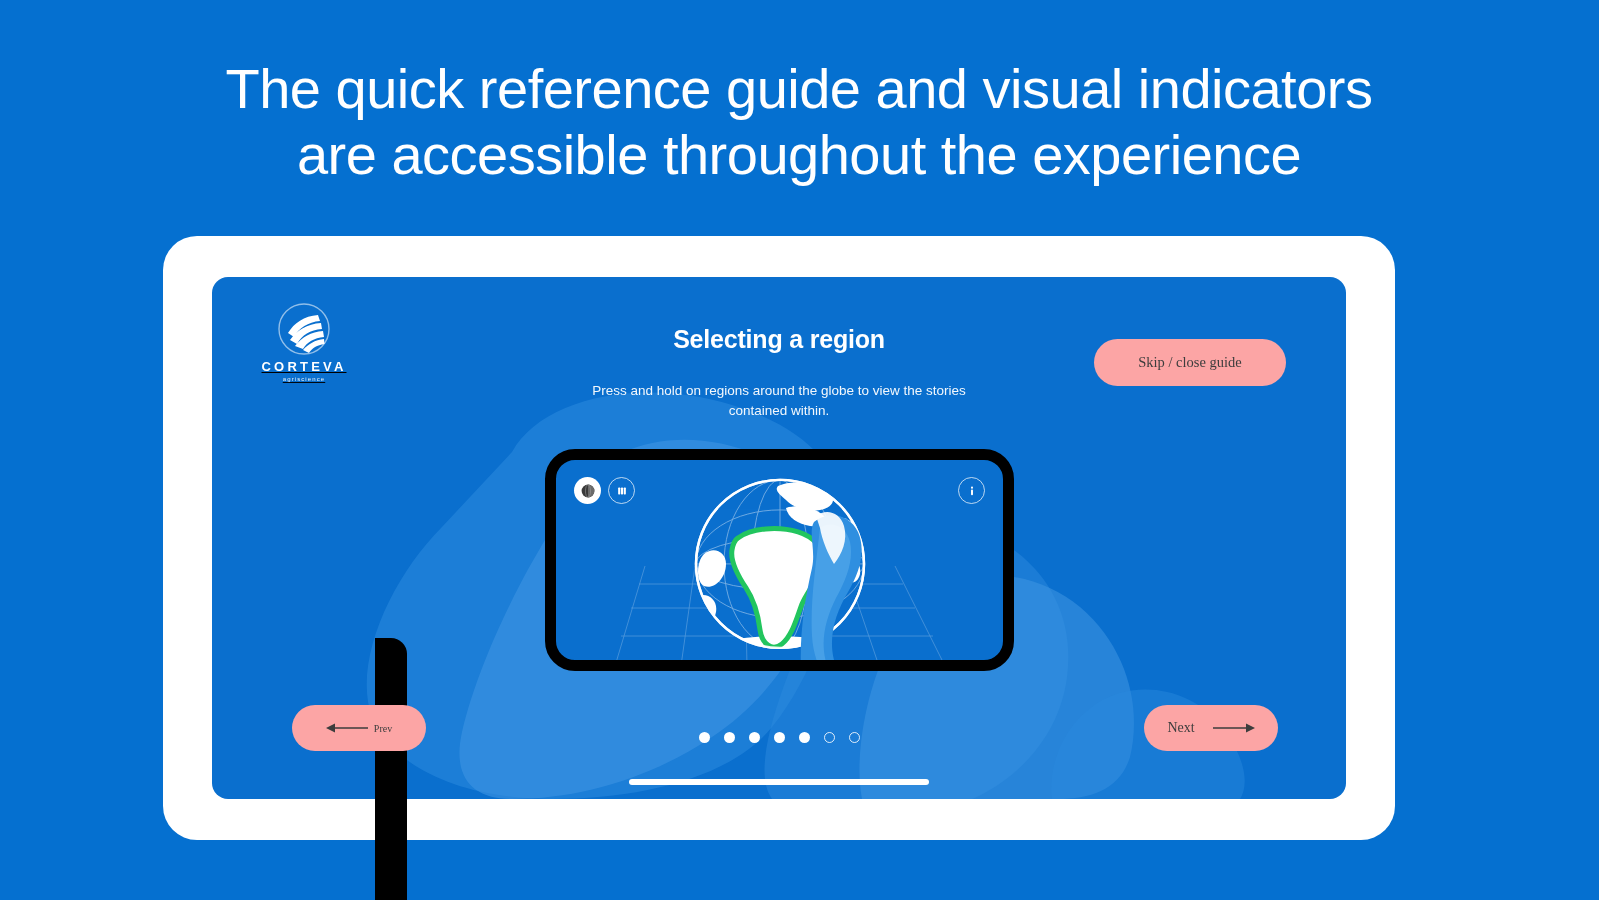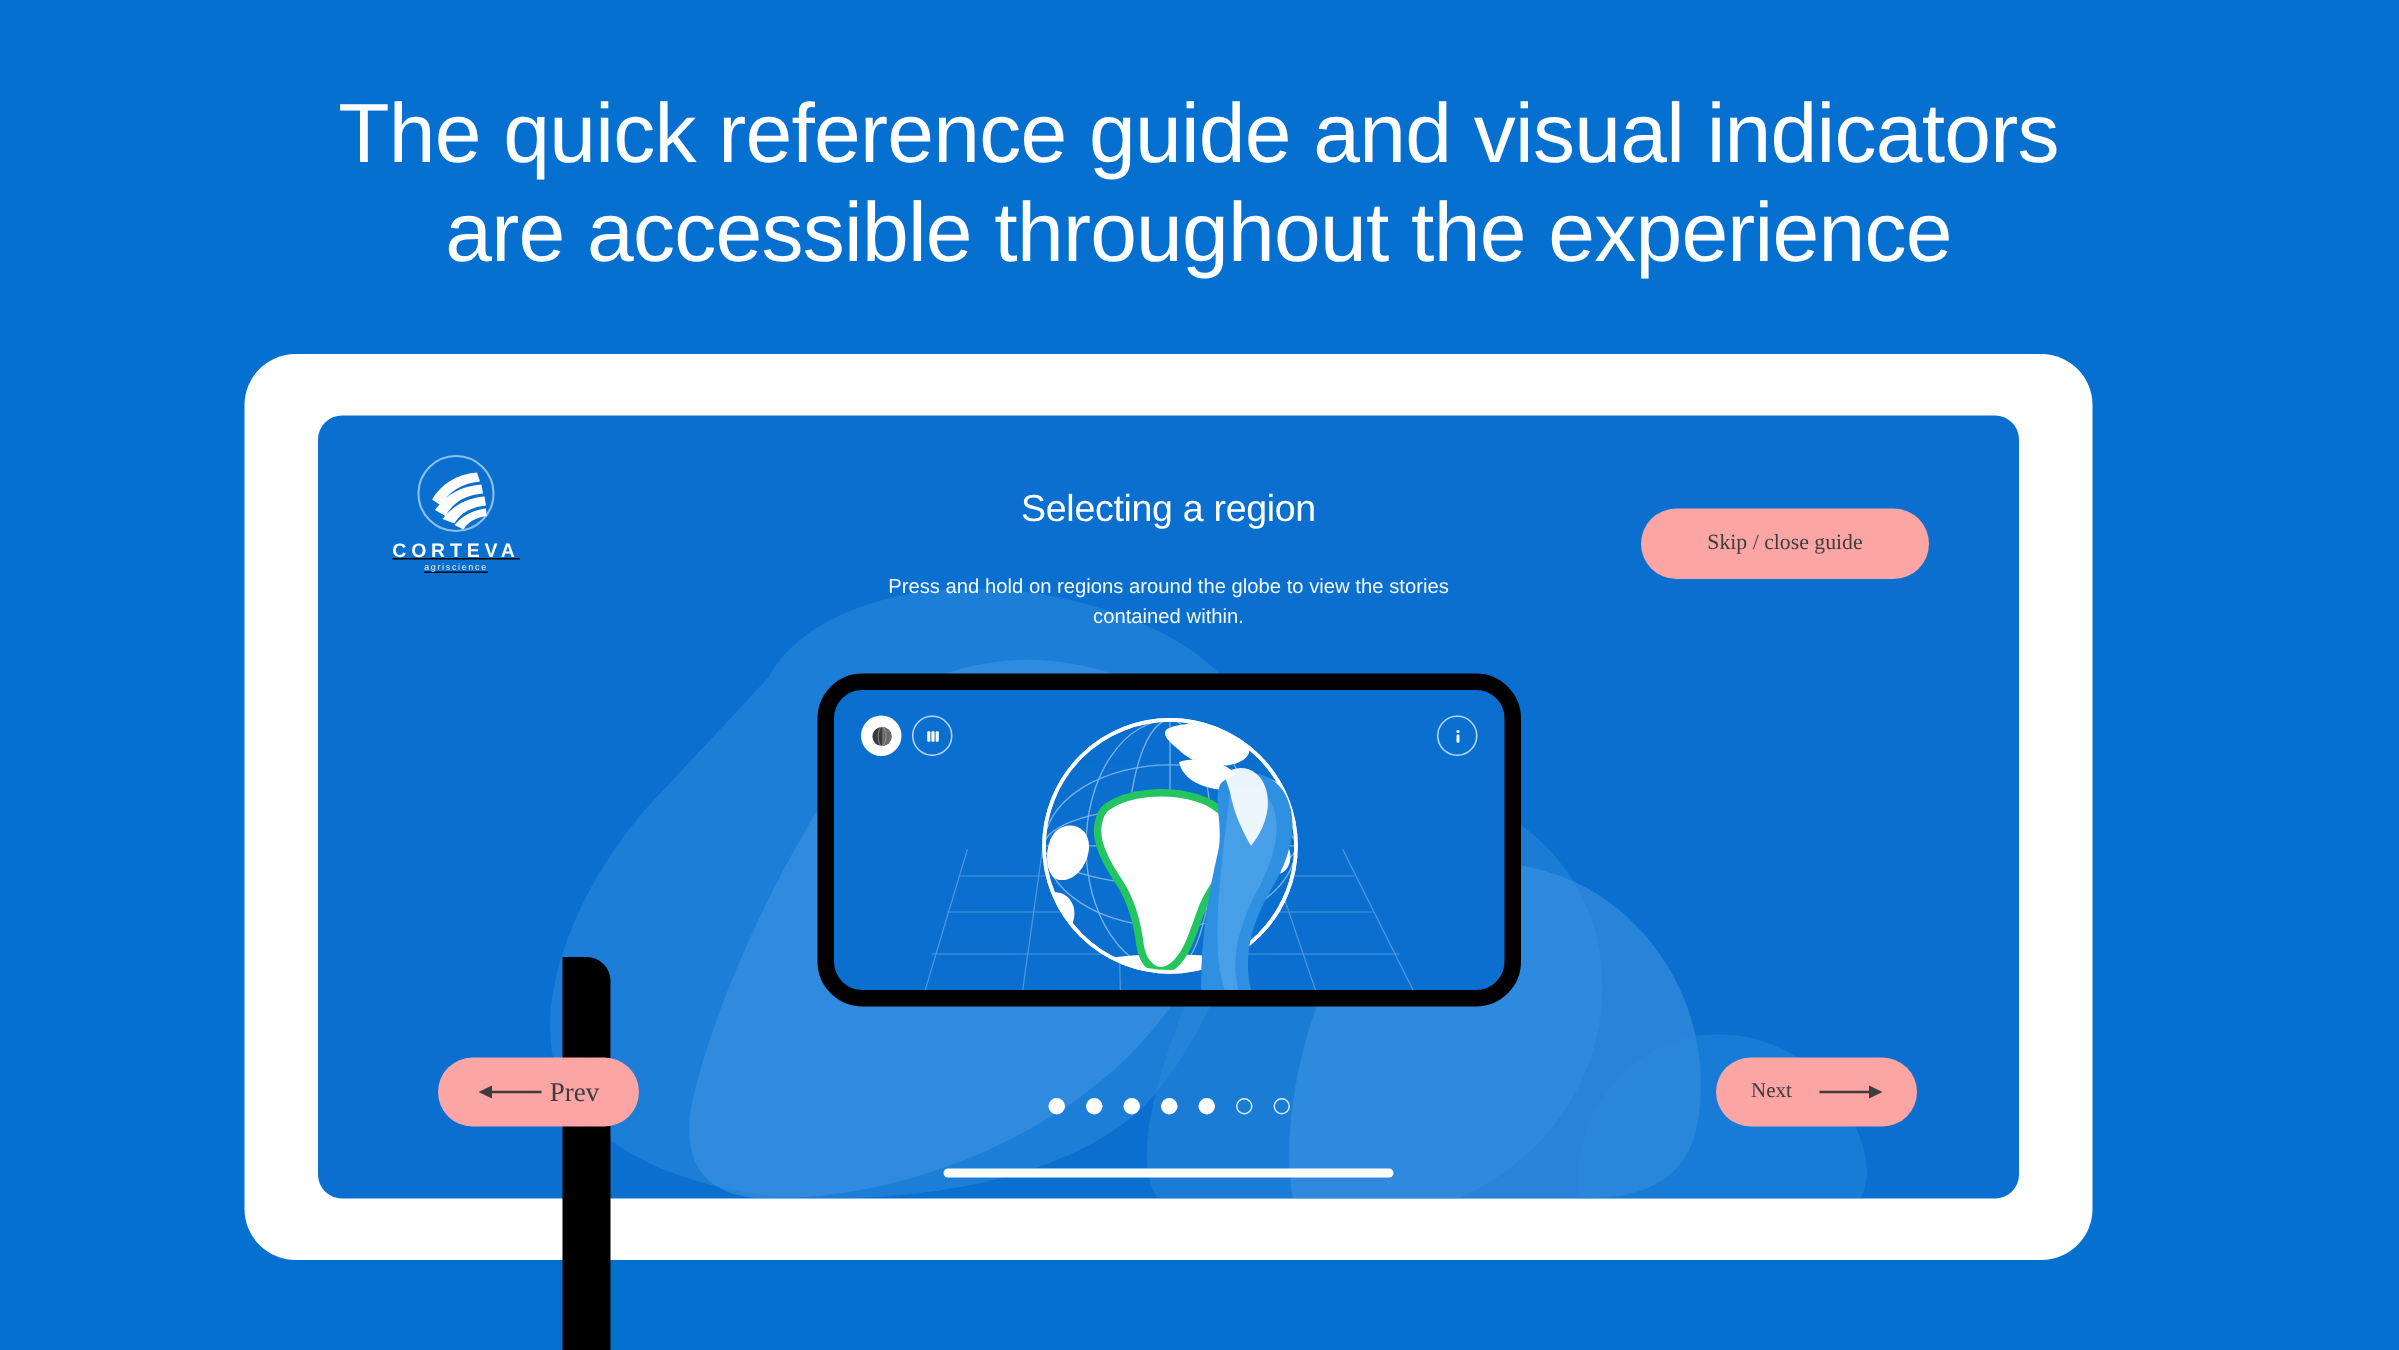--- a/index.html
+++ b/index.html
@@ -86,21 +86,21 @@
 
   .screen-title-wrap {
     position: absolute;
     left: 0; right: 0; top: 48px;
     text-align: center;
     z-index: 5;
   }
   .screen-title {
     color: #ffffff;
     font-size: 25px;
-    font-weight: 400;
+    font-weight: 700;
     letter-spacing: -0.2px;
   }
   .screen-sub {
     color: #ffffff;
     font-size: 13.5px;
     line-height: 1.45;
     margin-top: 27px;
     opacity: 0.95;
     max-width: 400px;
     margin-left: auto;
@@ -171,21 +171,21 @@
     width: 220px; height: 260px;
     z-index: 3;
     pointer-events: none;
   }
 
   
   .prev-btn {
     position: absolute;
     left: 80px; bottom: 48px;
     width: 134px; height: 46px;
-    font-size: 18px;
+    font-size: 10px;
     z-index: 6;
     gap: 4px;
   }
   .next-btn {
     position: absolute;
     right: 68px; bottom: 48px;
     width: 134px; height: 46px;
     font-size: 14px;
     z-index: 6;
     gap: 16px;

